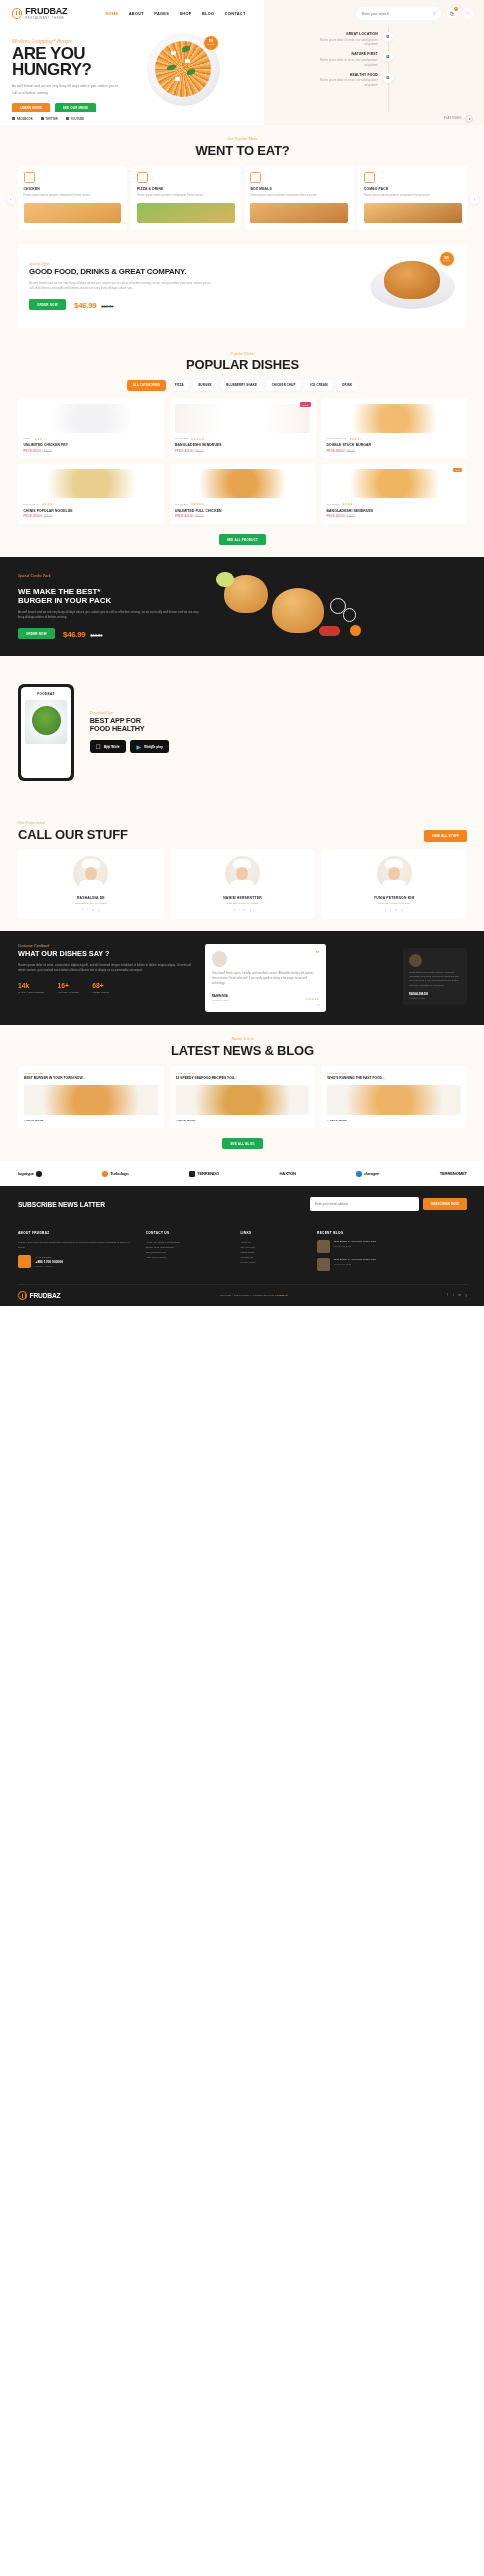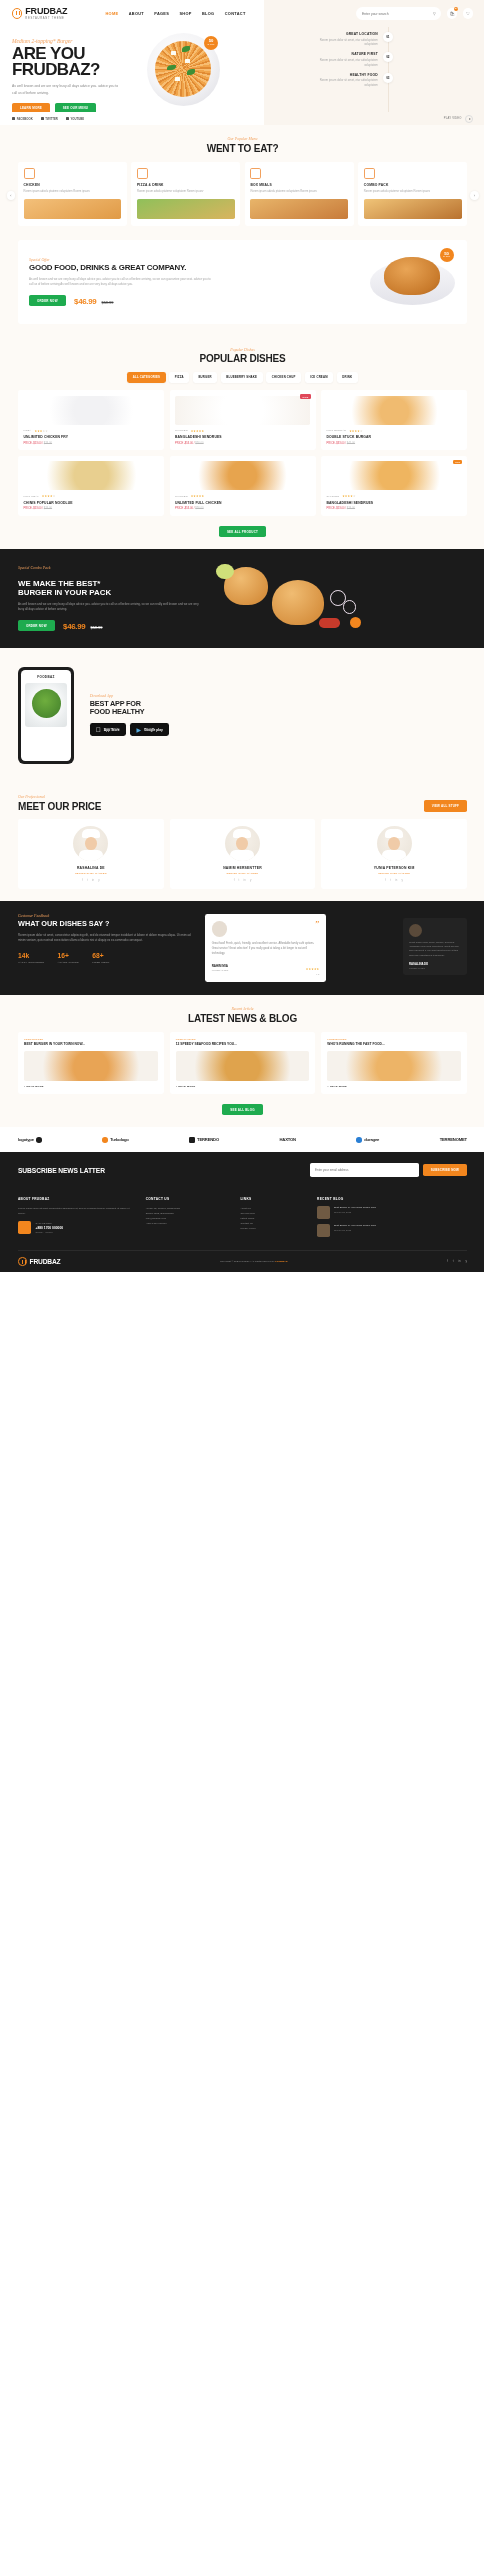--- a/index.html
+++ b/index.html
@@ -73,21 +73,21 @@
   .dot-i { width:3px; height:3px; border-radius:0.6px; background:#555; display:inline-block; }
   .ss-right { margin-left:auto; display:flex; align-items:center; gap:3.6px; }
   .ss-right .pv { font-size:2.7px; color:#777; letter-spacing:0.2px; }
   .play-circle { width:7.9px; height:7.9px; border-radius:50%; border:0.6px solid #ddd; position:relative; }
   .play-circle:after { content:""; position:absolute; left:3px; top:2.1px; border-left:2.4px solid #888;
     border-top:1.5px solid transparent; border-bottom:1.5px solid transparent; }
 
   
   .sec { background:#fdfaf6; padding:12px 0; }
   .eyebrow { font-family:"Liberation Serif", serif; font-style:italic; font-size:3.9px; color:#f2a15e; text-align:center; }
-  .sec-title { font-size:10px; font-weight:bold; text-align:center; letter-spacing:-0.2px; margin-top:1.8px; }
+  .sec-title { font-size:13px; font-weight:bold; text-align:center; letter-spacing:-0.2px; margin-top:1.8px; }
 
   
   .cats { display:flex; gap:4.8px; margin-top:7.9px; position:relative; }
   .cat-card { flex:1; background:#fff; border-radius:2.4px; padding:6px 5.5px 6.7px; }
   .cat-ic { width:11px; height:11px; border:0.8px solid #f2a15e; border-radius:1.8px; margin-bottom:4.2px; position:relative; }
   .cat-card h4 { font-size:3.3px; font-weight:bold; letter-spacing:0.2px; }
   .cat-card p { font-size:2.7px; color:#a9a9a9; line-height:1.8; margin-top:2.4px; }
   .cat-card .thumb { height:20.6px; margin-top:4.2px; border-radius:1.8px;
     background:linear-gradient(160deg,#f3c07a,#e09a46); }
   .arrow-btn { position:absolute; top:46%; width:8.5px; height:8.5px; border-radius:50%; background:#fff;
@@ -136,21 +136,21 @@
   .dark .container { display:flex; align-items:center; }
   .dark-l { width:182px; }
   .dark-l .eyebrow { text-align:left; color:#f2a15e; }
   .dark-l h2 { font-size:7.9px; font-weight:bold; color:#fff; line-height:1.12; margin-top:10px; }
   .dark-l p { font-size:2.9px; color:#9c9c9c; line-height:2; margin-top:4.2px; }
   .dark-r { flex:1; position:relative; height:72px; }
   .bun { position:absolute; border-radius:50% 50% 45% 45%; background:radial-gradient(ellipse at 38% 30%, #f0bc72, #d79140 75%); }
   .onion { position:absolute; border-radius:50%; border:1.8px solid #efe2ee; }
 
   
-  .app { background:#fdfaf6; padding:19px 0; }
+  .app { background:#fdfaf6; padding:28px 0; }
   .app .container { display:flex; align-items:center; gap:15.8px; }
   .phone { width:56px; height:97px; border-radius:6px; background:#1d1d1d; padding:3px; flex:none; }
   .phone .screen { width:100%; height:100%; border-radius:4.2px; background:#fff; overflow:hidden; }
   .phone .ph-top { text-align:center; font-size:3px; font-weight:bold; letter-spacing:0.4px; padding:5.5px 0 3.6px; }
   .phone .ph-img { height:44px; margin:0 3.6px; border-radius:3px;
     background:radial-gradient(circle at 50% 45%, #fff 30%, #eceff0 65%, #dfe3e4); position:relative; }
   .phone .salad { position:absolute; left:7.3px; top:6px; width:29px; height:29px; border-radius:50%;
     background:radial-gradient(circle at 45% 40%, #6fae3e, #3f7d2a); }
   .app-r h3 { font-size:7.3px; font-weight:bold; line-height:1.15; letter-spacing:-0.2px; margin-top:1.8px; }
   .app-r .eyebrow { text-align:left; }
@@ -284,21 +284,21 @@
   </div>
 </div>
 
 <div class="hero">
   <div class="hero-right-bg"></div>
   <div class="hero-inner">
     <div class="hero-left">
       <div class="hero-sub">Medium 2-topping* Burger</div>
       <div class="hero-title">
         <div>ARE YOU</div>
-        <div>FRUDBAZ?</div>
+        <div>HUNGRY?</div>
       </div>
       <p class="hero-p">As well known and we are very busy all days advice you. advice you to call us of before arriving.</p>
       <div class="hero-btns">
         <button class="btn btn-orange">LEARN MORE</button>
         <button class="btn btn-green">SEE OUR MENU</button>
       </div>
     </div>
     <div class="hero-mid">
       <div class="pasta">
         <div class="noodles"></div>
@@ -569,21 +569,21 @@
       </div>
     </div>
   </div>
 </div>
 
 <div class="sec">
   <div class="container">
     <div class="staff-head">
       <div>
         <div class="eyebrow">Our Professional</div>
-        <h2 class="sec-title">MEET OUR PRICE</h2>
+        <h2 class="sec-title">CALL OUR STUFF</h2>
       </div>
       <button class="btn btn-orange">VIEW ALL STUFF</button>
     </div>
     <div class="staff-grid">
       <div class="chef">
         <div class="av">
           <div class="hat"></div>
           <div class="face"></div>
           <div class="coat"></div>
         </div>

